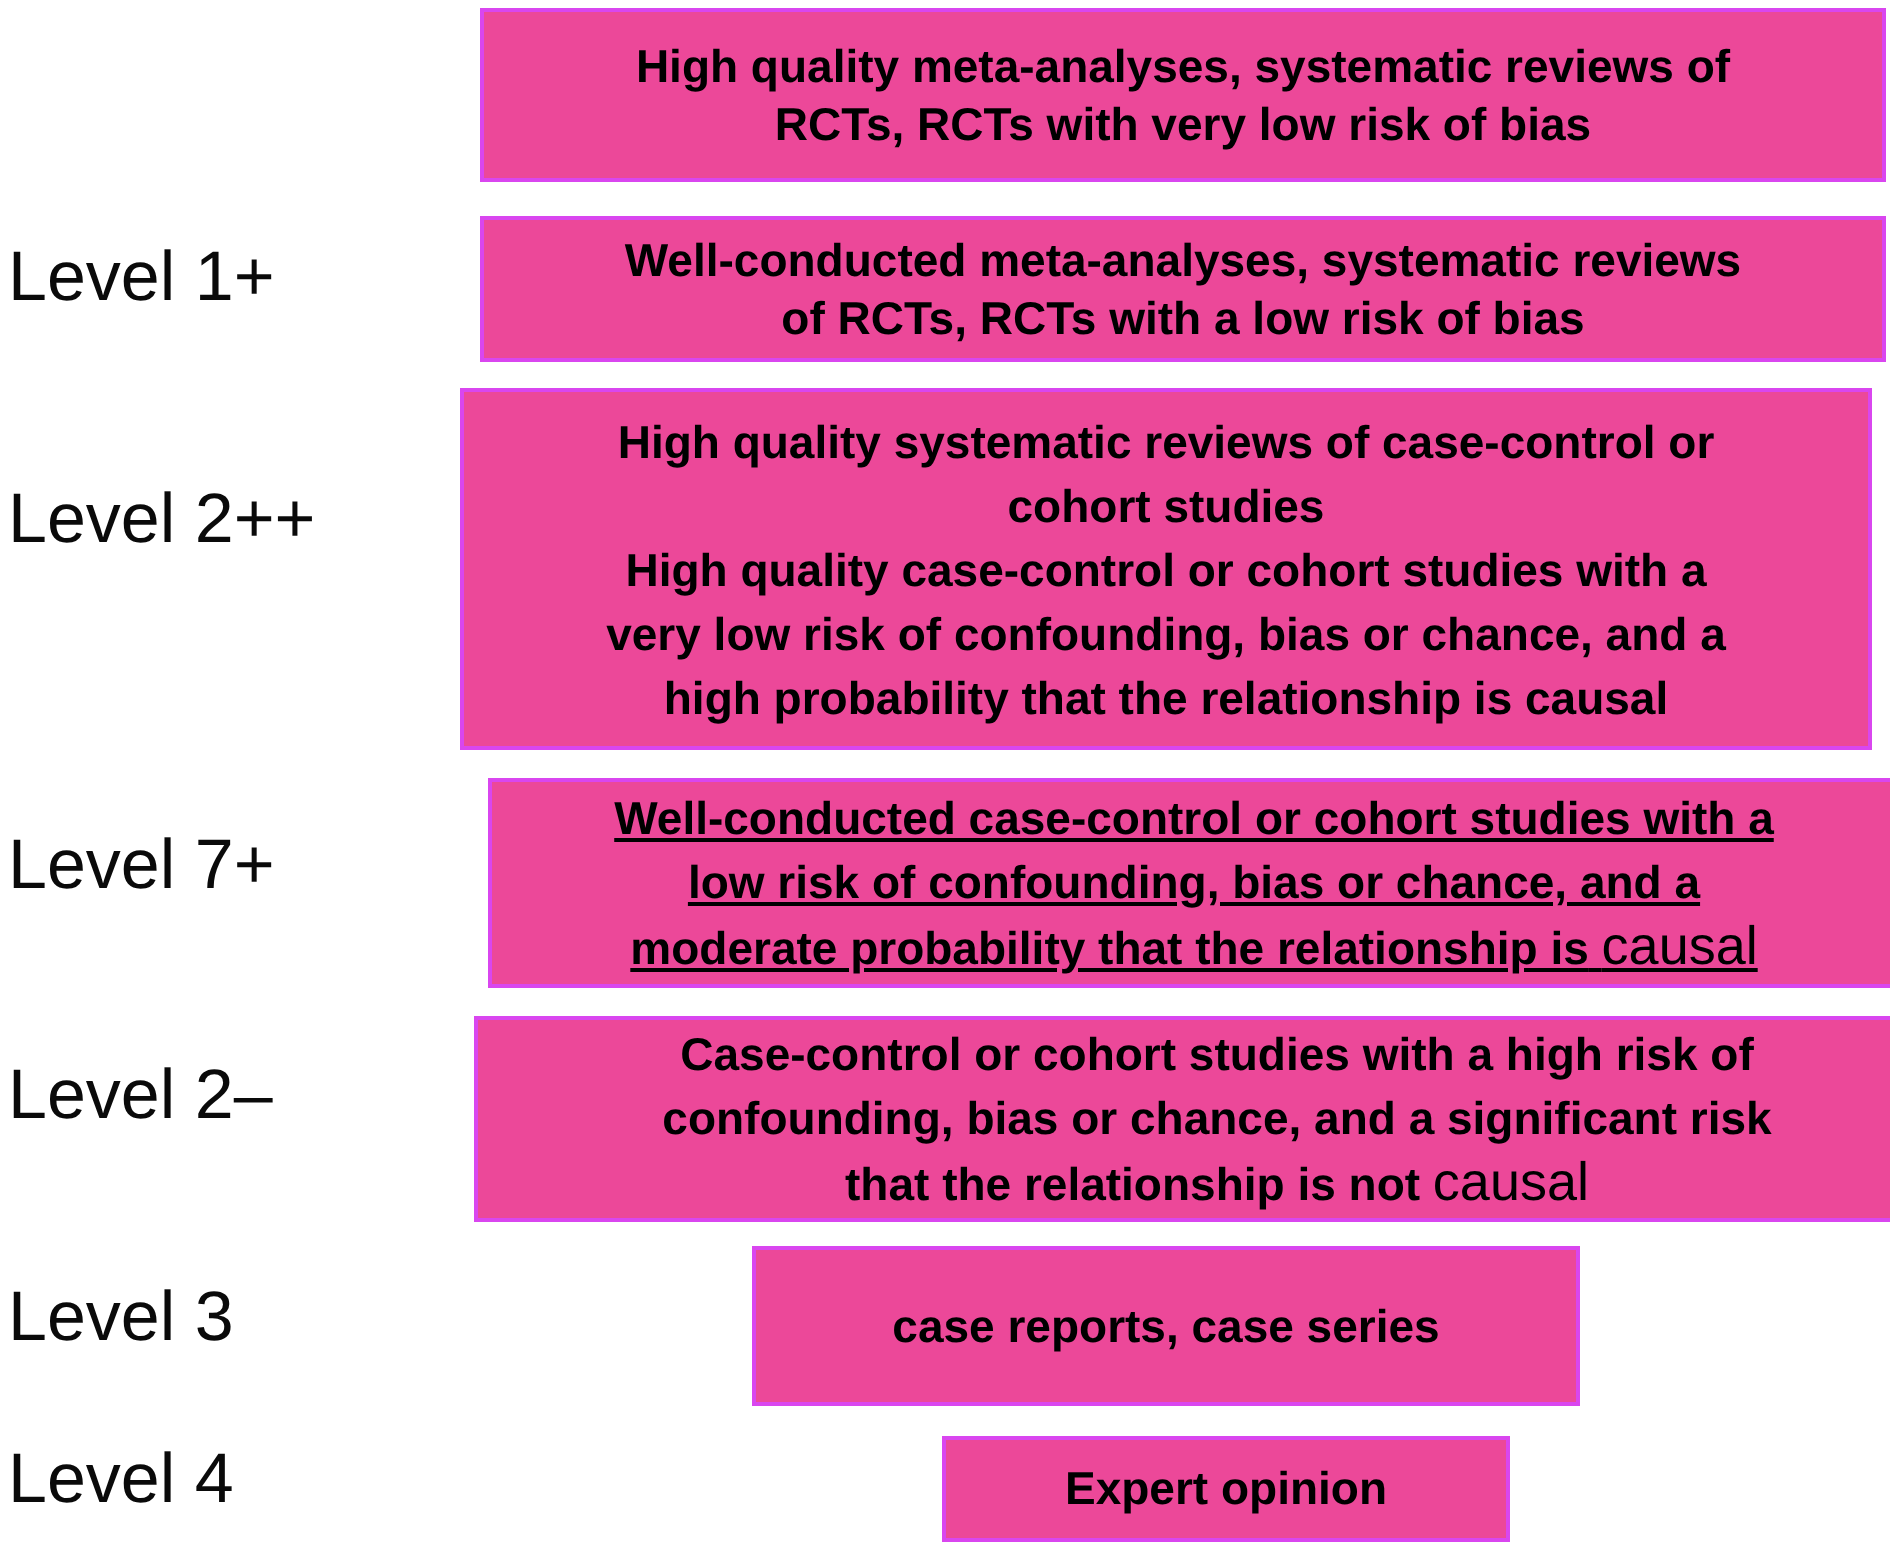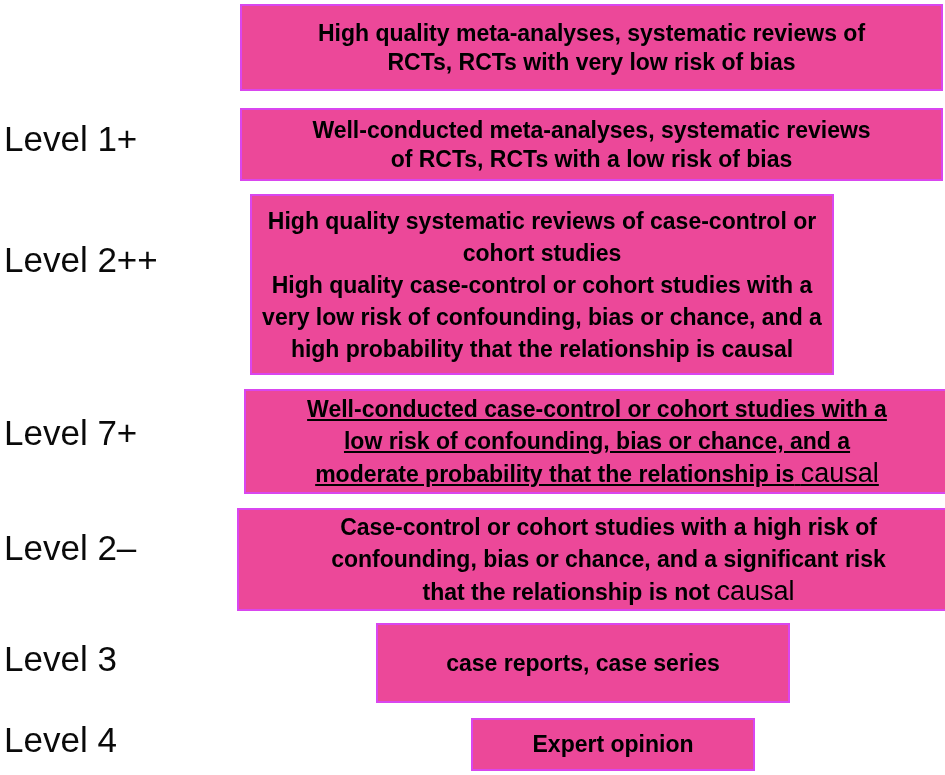--- a/index.html
+++ b/index.html
@@ -30,21 +30,21 @@
     flex-direction: column;
     align-items: center;
     justify-content: center;
     text-align: center;
     font-weight: 700;
     font-size: 23px;
   }
   .box .line { white-space: nowrap; }
   .b0 { left: 240px; top: 4px;   width: 703px; height: 87px;  line-height: 29px; }
   .b1 { left: 240px; top: 108px; width: 703px; height: 73px;  line-height: 29px; }
-  .b2 { left: 250px; top: 194px; width: 584px; height: 181px; line-height: 32px; }
+  .b2 { left: 230px; top: 194px; width: 706px; height: 181px; line-height: 32px; }
   .b3 { left: 244px; top: 389px; width: 706px; height: 105px; line-height: 32px; text-decoration: underline; }
   .b4 { left: 237px; top: 508px; width: 743px; height: 103px; line-height: 32px; }
   .b5 { left: 376px; top: 623px; width: 414px; height: 80px;  line-height: 33px; }
   .b6 { left: 471px; top: 718px; width: 284px; height: 53px;  line-height: 33px; }
   .l0 { top: 24px; }
   .l1 { top: 121px; }
   .l2 { top: 242px; }
   .l3 { top: 415px; }
   .l4 { top: 530px; }
   .l5 { top: 641px; }

